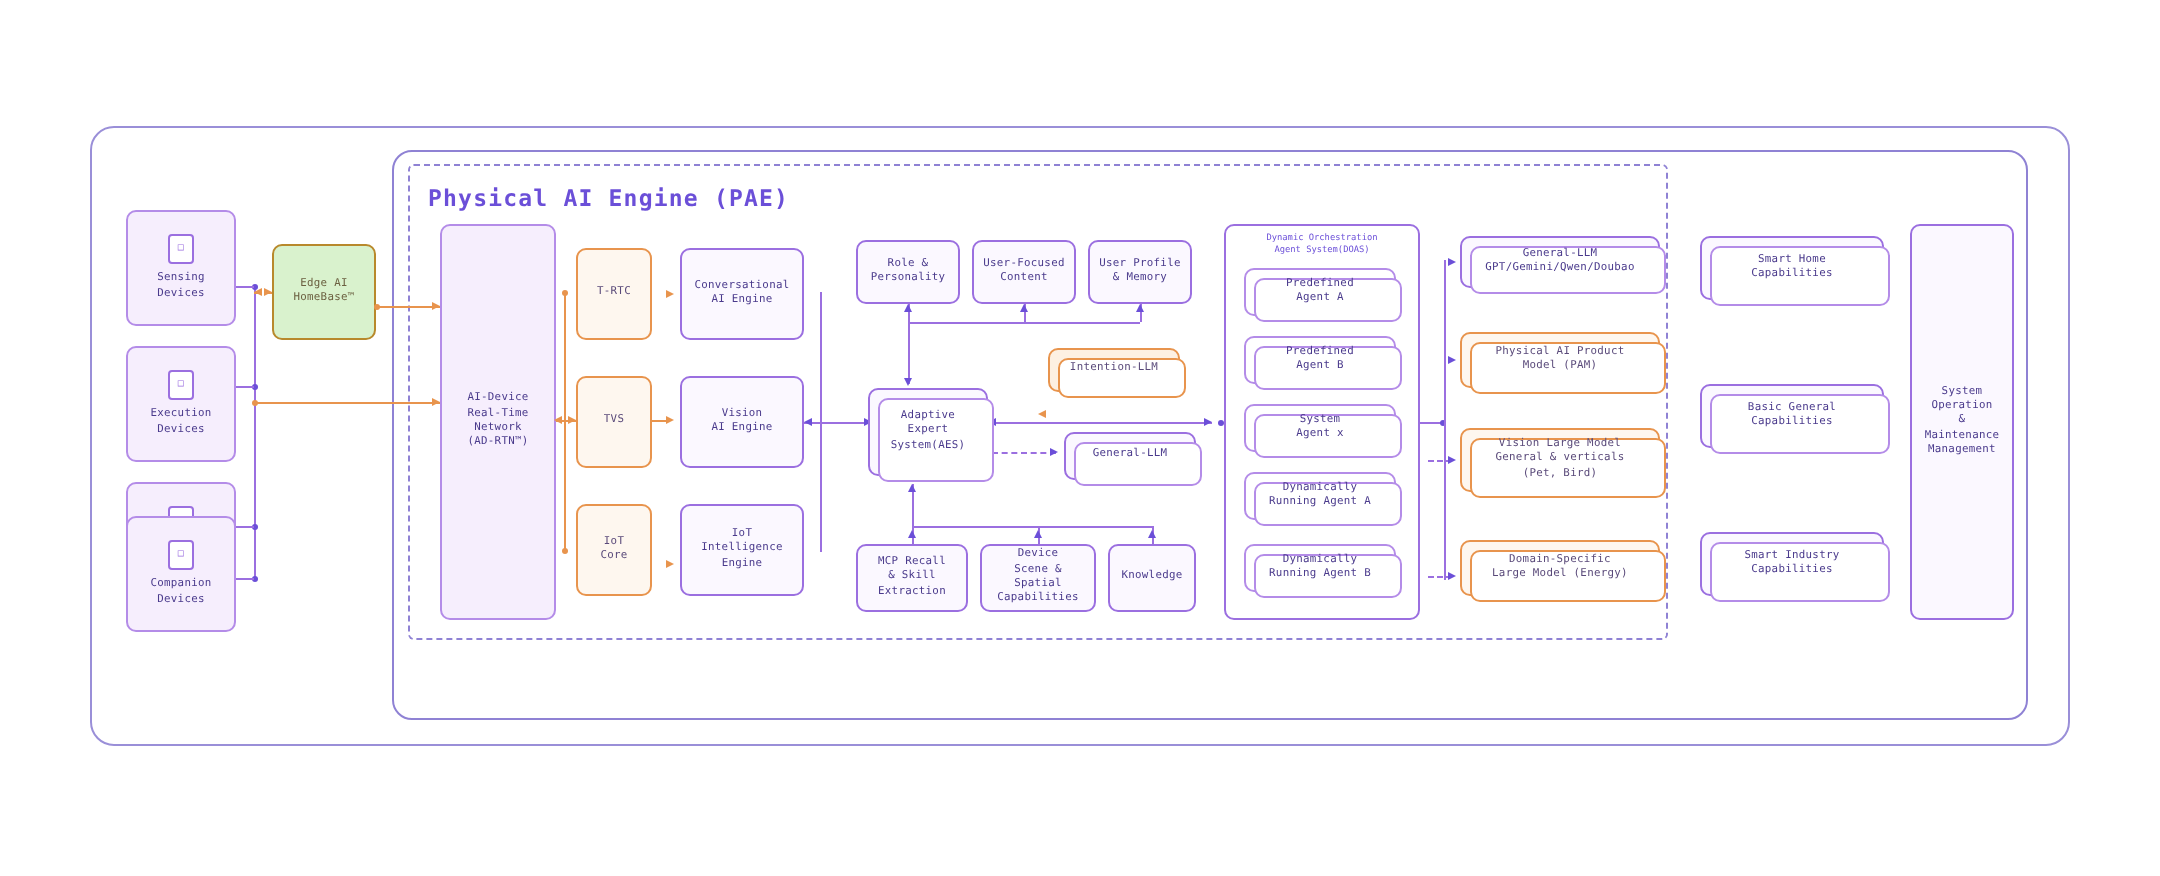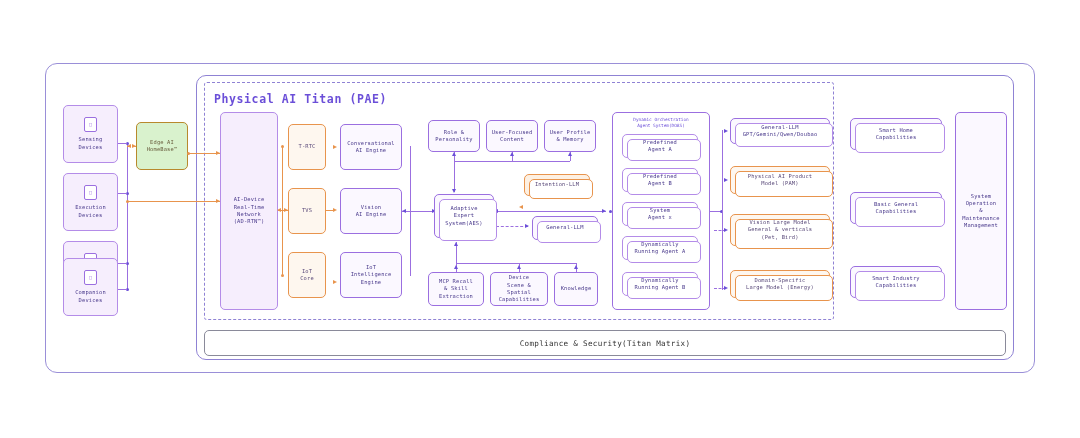--- a/index.html
+++ b/index.html
@@ -71,21 +71,21 @@
     font-size:7.6px;color:#333;letter-spacing:.3px;}
 </style>
 </head>
 <body>
 
 <div id="stage">
 
   <div class="abs outer-frame"></div>
   <div class="abs pae-frame"></div>
   <div class="abs pae-dashed"></div>
-  <div class="abs pae-title">Physical AI Titan (PAE)</div>
+  <div class="abs pae-title">Physical AI Engine (PAE)</div>
 
   <div class="abs node n-purple-fill dev-box" style="left:63px;top:105px;width:55px;height:58px;">
     <span class="dev-ico">□</span>
     <span style="white-space:pre-line;">Sensing
 Devices</span>
   </div>
   <div class="abs node n-purple-fill dev-box" style="left:63px;top:173px;width:55px;height:58px;">
     <span class="dev-ico">□</span>
     <span style="white-space:pre-line;">Execution
 Devices</span>
@@ -312,17 +312,14 @@
   </div>
 
   <div class="abs node n-purple" style="left:955px;top:112px;width:52px;height:198px;flex-direction:column;">
     <span style="white-space:pre-line;">System
 Operation
 &amp;
 Maintenance
 Management</span>
   </div>
 
-  <div class="abs compliance">
-    <span>Compliance &amp; Security(Titan Matrix)</span>
-  </div>
 
 </div>
 
 </body></html>

